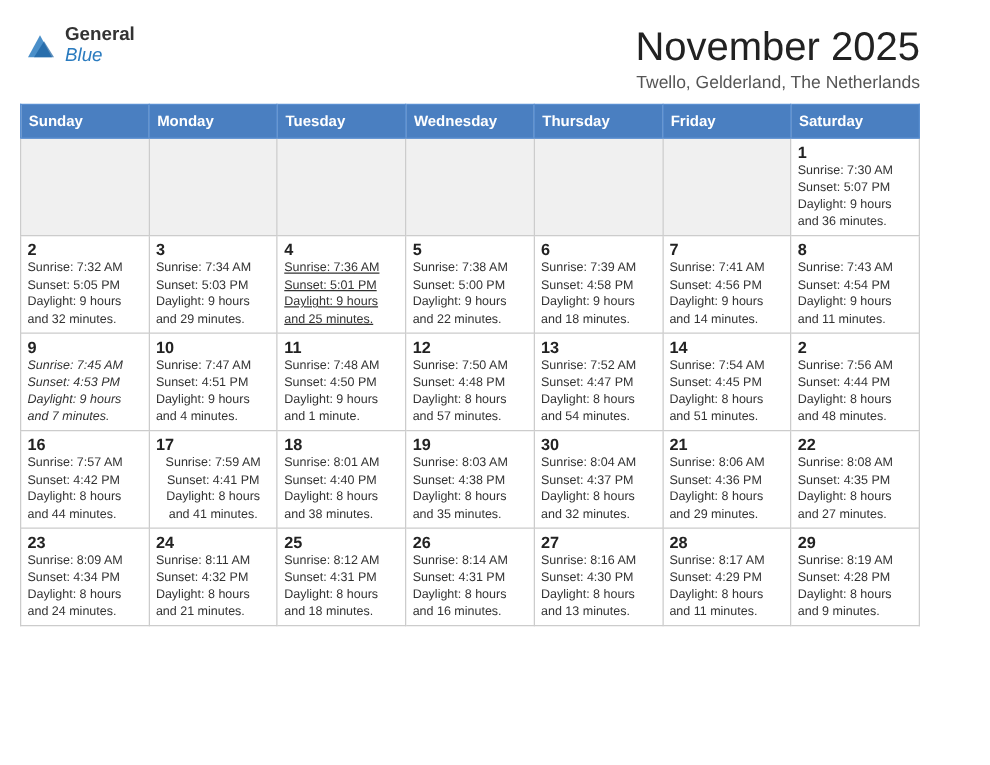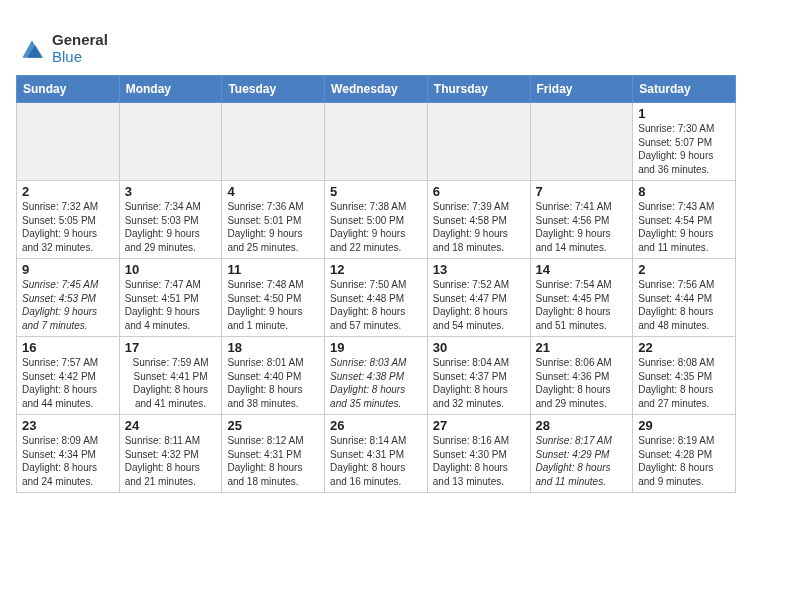--- a/index.html
+++ b/index.html
@@ -7,21 +7,21 @@
       font-family: Arial, sans-serif;
       background: #fff;
       width: 792px;
       height: 612px;
       overflow: hidden;
     }
     .page {
       width: 752px;
       min-height: 612px;
       background: #fff;
-      padding: 32px 16px 10px 16px;
+      padding: 20px 16px 10px 16px;
     }
     .header {
       display: flex;
       align-items: flex-start;
       justify-content: space-between;
       margin-bottom: 10px;
     }
     .logo {
       display: flex;
       align-items: center;
@@ -97,22 +97,26 @@
 
 <div class="page">
   <div class="header">
     <div class="logo">
       <svg class="logo-icon" viewBox="0 0 40 34" xmlns="http://www.w3.org/2000/svg">
         <polygon points="8,28 20,6 32,28" fill="#2a7bbf" opacity="0.85"></polygon>
         <polygon points="14,28 24,12 34,28" fill="#1a5fa0" opacity="0.7"></polygon>
       </svg>
       <div>
         <div style="font-size:15px; color:#333; line-height:1.1;"><span style="font-weight:bold;">General</span></div>
-        <div style="font-size:15px; color:#2a7bbf; line-height:1.1;">Blue</div>
+        <div style="font-size:15px; color:#2a7bbf; line-height:1.1;font-style:italic;">Blue</div>
       </div>
+    </div>
+    <div class="title-block">
+      <div class="month-title">November 2025</div>
+      <div class="subtitle">Twello, Gelderland, The Netherlands</div>
     </div>
   </div>
 
   <table class="calendar">
     <thead>
       <tr>
       <th>Sunday</th>
           <th>Monday</th>
           <th>Tuesday</th>
           <th>Wednesday</th>
@@ -144,21 +148,21 @@
 Daylight: 9 hours and 32 minutes.</div>
           </td>
           <td class="">
             <span class="day-num">3</span>
             <div class="day-info" style="white-space: pre-line;">Sunrise: 7:34 AM
 Sunset: 5:03 PM
 Daylight: 9 hours and 29 minutes.</div>
           </td>
           <td class="">
             <span class="day-num">4</span>
-            <div class="day-info" style="white-space: pre-line;">Sunrise: 7:36 AM
+            <div class="day-info" style="white-space: pre-line; text-decoration: underline;">Sunrise: 7:36 AM
 Sunset: 5:01 PM
 Daylight: 9 hours and 25 minutes.</div>
           </td>
           <td class="">
             <span class="day-num">5</span>
             <div class="day-info" style="white-space: pre-line;">Sunrise: 7:38 AM
 Sunset: 5:00 PM
 Daylight: 9 hours and 22 minutes.</div>
           </td>
           <td class="">
@@ -238,21 +242,21 @@
 Daylight: 8 hours and 41 minutes.</div>
           </td>
           <td class="">
             <span class="day-num">18</span>
             <div class="day-info" style="white-space: pre-line;">Sunrise: 8:01 AM
 Sunset: 4:40 PM
 Daylight: 8 hours and 38 minutes.</div>
           </td>
           <td class="">
             <span class="day-num">19</span>
-            <div class="day-info" style="white-space: pre-line; font-style: italic;">Sunrise: 8:03 AM
+            <div class="day-info" style="white-space: pre-line;">Sunrise: 8:03 AM
 Sunset: 4:38 PM
 Daylight: 8 hours and 35 minutes.</div>
           </td>
           <td class="">
             <span class="day-num">30</span>
             <div class="day-info" style="white-space: pre-line;">Sunrise: 8:04 AM
 Sunset: 4:37 PM
 Daylight: 8 hours and 32 minutes.</div>
           </td>
           <td class="">
@@ -294,21 +298,21 @@
 Daylight: 8 hours and 16 minutes.</div>
           </td>
           <td class="">
             <span class="day-num">27</span>
             <div class="day-info" style="white-space: pre-line;">Sunrise: 8:16 AM
 Sunset: 4:30 PM
 Daylight: 8 hours and 13 minutes.</div>
           </td>
           <td class="">
             <span class="day-num">28</span>
-            <div class="day-info" style="white-space: pre-line; font-style: italic;">Sunrise: 8:17 AM
+            <div class="day-info" style="white-space: pre-line;">Sunrise: 8:17 AM
 Sunset: 4:29 PM
 Daylight: 8 hours and 11 minutes.</div>
           </td>
           <td class="">
             <span class="day-num">29</span>
             <div class="day-info" style="white-space: pre-line;">Sunrise: 8:19 AM
 Sunset: 4:28 PM
 Daylight: 8 hours and 9 minutes.</div>
           </td>
         </tr>

